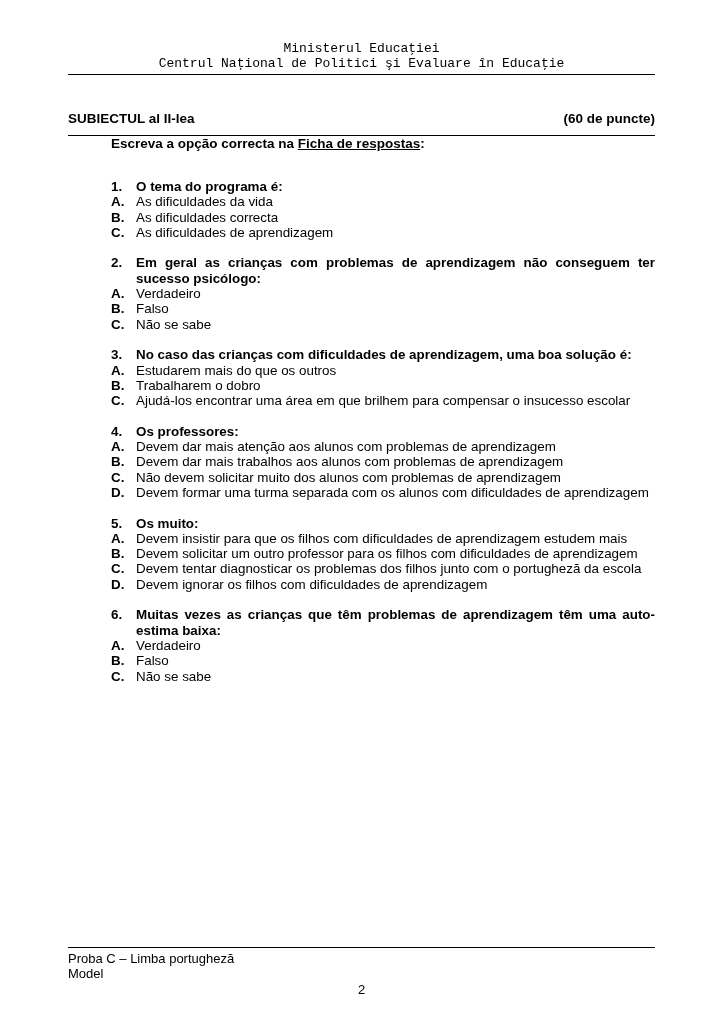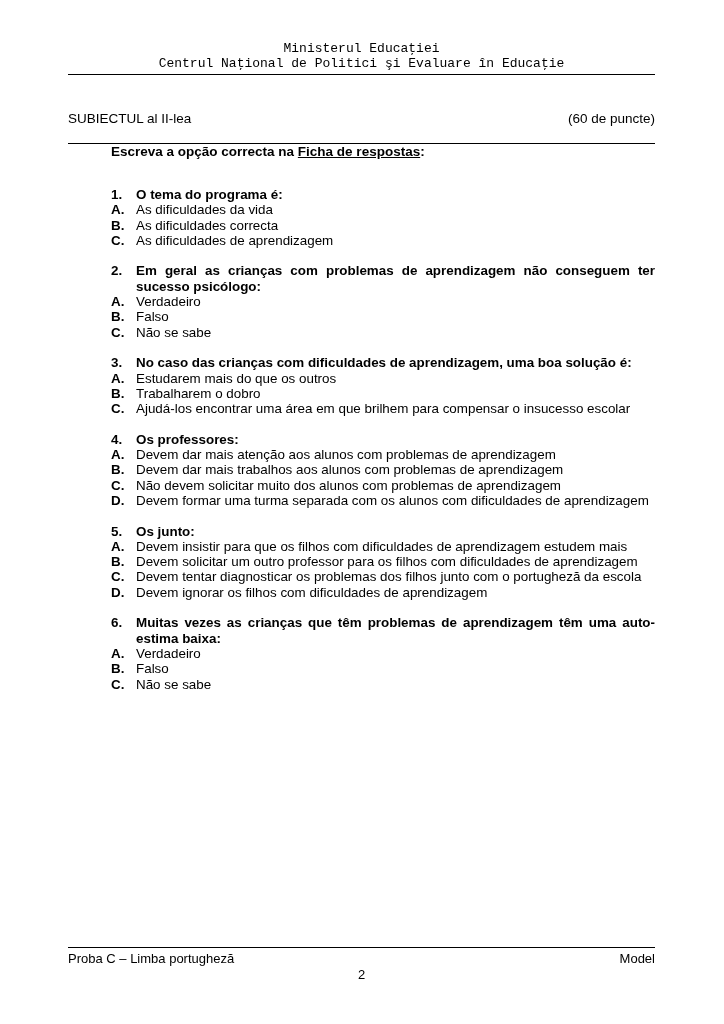--- a/index.html
+++ b/index.html
@@ -25,24 +25,24 @@
     border-bottom: 1px solid #000;
     padding-bottom: 3px;
     font-family: Liberation Mono, monospace;
   }
   
   .subject-row {
     margin-top: 36px;
     display: flex;
     justify-content: space-between;
     align-items: baseline;
-    font-weight: normal;
+    font-weight: bold;
     font-size: 13.5px;
     border-bottom: 1.6px solid #000;
-    padding-bottom: 17px;
+    padding-bottom: 9px;
   }
   
   .instruction {
     margin-left: 43px;
     font-weight: bold;
     font-size: 13.5px;
   }
   .instruction .u { text-decoration: underline; }
   
   .questions {
@@ -70,20 +70,21 @@
     right: 69px;
     top: 947px;
     border-top: 1px solid #000;
     padding-top: 3px;
     font-size: 13px;
   }
   .footer-row {
     display: flex;
     justify-content: space-between;
     align-items: baseline;
+    flex-direction: column;
   }
   .footer-page {
     text-align: center;
     margin-top: 1px;
   }
 </style>
 </head>
 <body>
 
 <div class="page">
@@ -178,21 +179,21 @@
       </div>
       <div class="line">
         <span class="num">D.</span>
         <span class="txt">Devem formar uma turma separada com os alunos com dificuldades de aprendizagem</span>
       </div>
     </div>
 
     <div class="q">
       <div class="line q-head">
         <span class="num">5.</span>
-        <span class="txt">Os junto:</span>
+        <span class="txt">Os muito:</span>
       </div>
       <div class="line">
         <span class="num">A.</span>
         <span class="txt">Devem insistir para que os filhos com dificuldades de aprendizagem estudem mais</span>
       </div>
       <div class="line">
         <span class="num">B.</span>
         <span class="txt">Devem solicitar um outro professor para os filhos com dificuldades de aprendizagem</span>
       </div>
       <div class="line">

